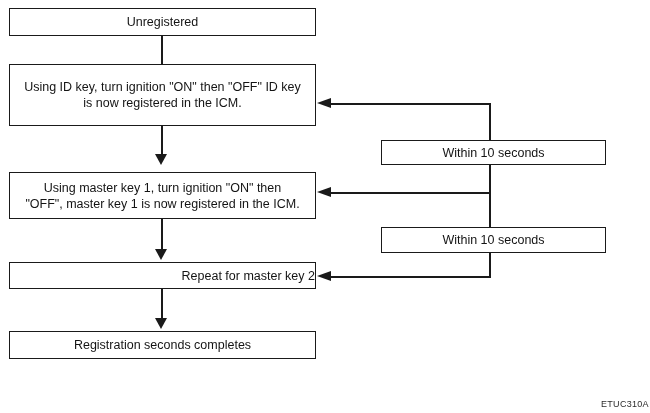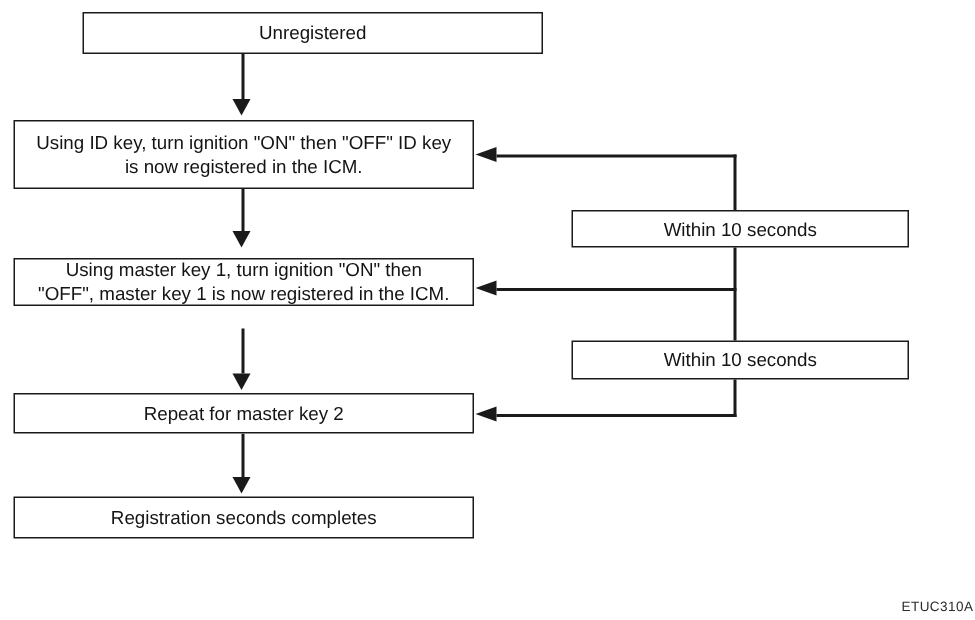--- a/index.html
+++ b/index.html
@@ -60,24 +60,24 @@
     position: absolute;
     left: 601px;
     top: 399px;
     font-size: 9px;
     font-weight: normal;
     letter-spacing: 0.3px;
     color: #2b2b2b;
   }
 
   
-  #box-unregistered { left: 9px;  top: 8px;   width: 307px; height: 28px; margin-left: 46px; }
-  #box-id-key       { left: 9px;  top: 80px;  width: 307px; height: 46px; }
-  #box-master-key1  { left: 9px;  top: 172px; width: 307px; height: 32px; }
-  #box-repeat       { left: 9px;  top: 262px; width: 307px; height: 27px; }
+  #box-unregistered { left: 9px;  top: 8px;   width: 307px; height: 28px; }
+  #box-id-key       { left: 9px;  top: 64px;  width: 307px; height: 62px; }
+  #box-master-key1  { left: 9px;  top: 172px; width: 307px; height: 47px; }
+  #box-repeat       { left: 9px;  top: 262px; width: 307px; height: 27px; align-items: flex-end; }
   #box-complete     { left: 9px;  top: 331px; width: 307px; height: 28px; }
 
   
   #box-within-1 { left: 381px; top: 140px; width: 225px; height: 25px; }
   #box-within-2 { left: 381px; top: 227px; width: 225px; height: 26px; }
 
   
   #a1-line { left: 161px; top: 36px;  width: 2px; height: 31px; }
   #a1-head { left: 155px; top: 66px; }
   #a2-line { left: 161px; top: 126px; width: 2px; height: 28px; }

